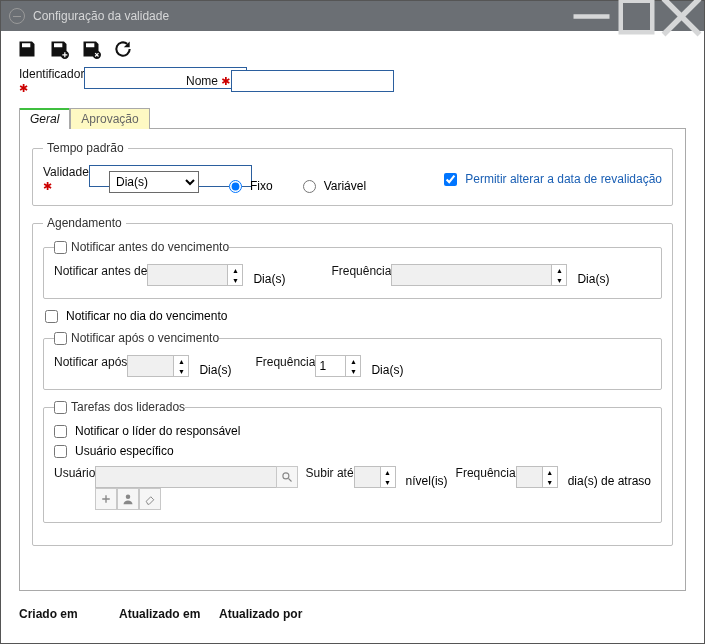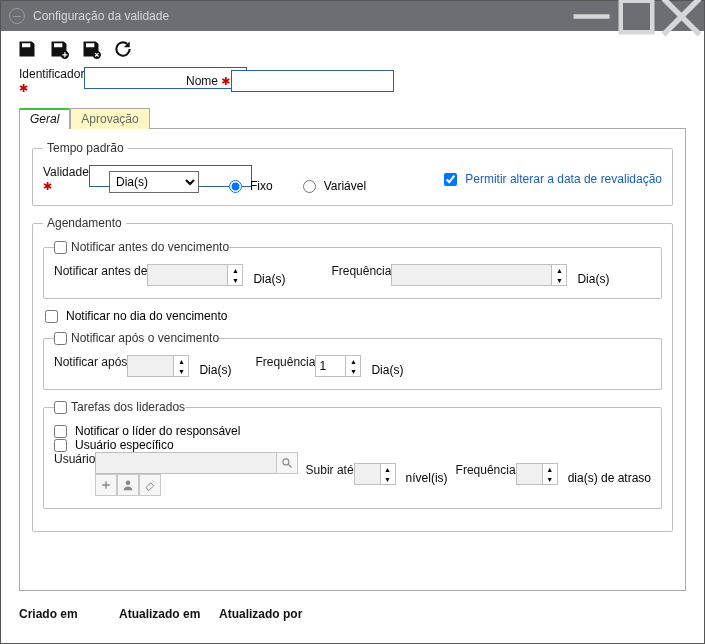--- a/index.html
+++ b/index.html
@@ -225,29 +225,29 @@
               </div>
             </div>
           </div>
         </fieldset>
 
         <fieldset class="subtle">
           <legend class="chklegend">
             <input type="checkbox" style="">
             <span>Tarefas dos liderados</span>
           </legend>
-          <label class="chk" style="margin-bottom:0">
+          <label class="chk" style="margin-bottom:6px">
             <input type="checkbox" style="">
             <span>Notificar o líder do responsável</span>
           </label>
-          <label class="chk" style="">
+          <label class="chk" style="margin-bottom:8px">
             <input type="checkbox" style="">
             <span>Usuário específico</span>
           </label>
-          <div class="inline" style="align-items:center">
+          <div class="inline" style="align-items:flex-start">
             <div class="field" style="flex:1">
               <label>Usuário</label>
               <div class="inline" style="gap:0">
                 <input class="text dis" disabled="" style="flex: 1 1 0%; border-right: none;">
                 <div class="iconbtn">
                     <svg viewBox="0 0 16 16">
                       <circle cx="6.5" cy="6.5" r="4" fill="none" stroke="currentColor" stroke-width="1.5"></circle>
                       <line x1="10" y1="10" x2="14" y2="14" stroke="currentColor" stroke-width="1.5"></line>
                     </svg>
                   </div>

